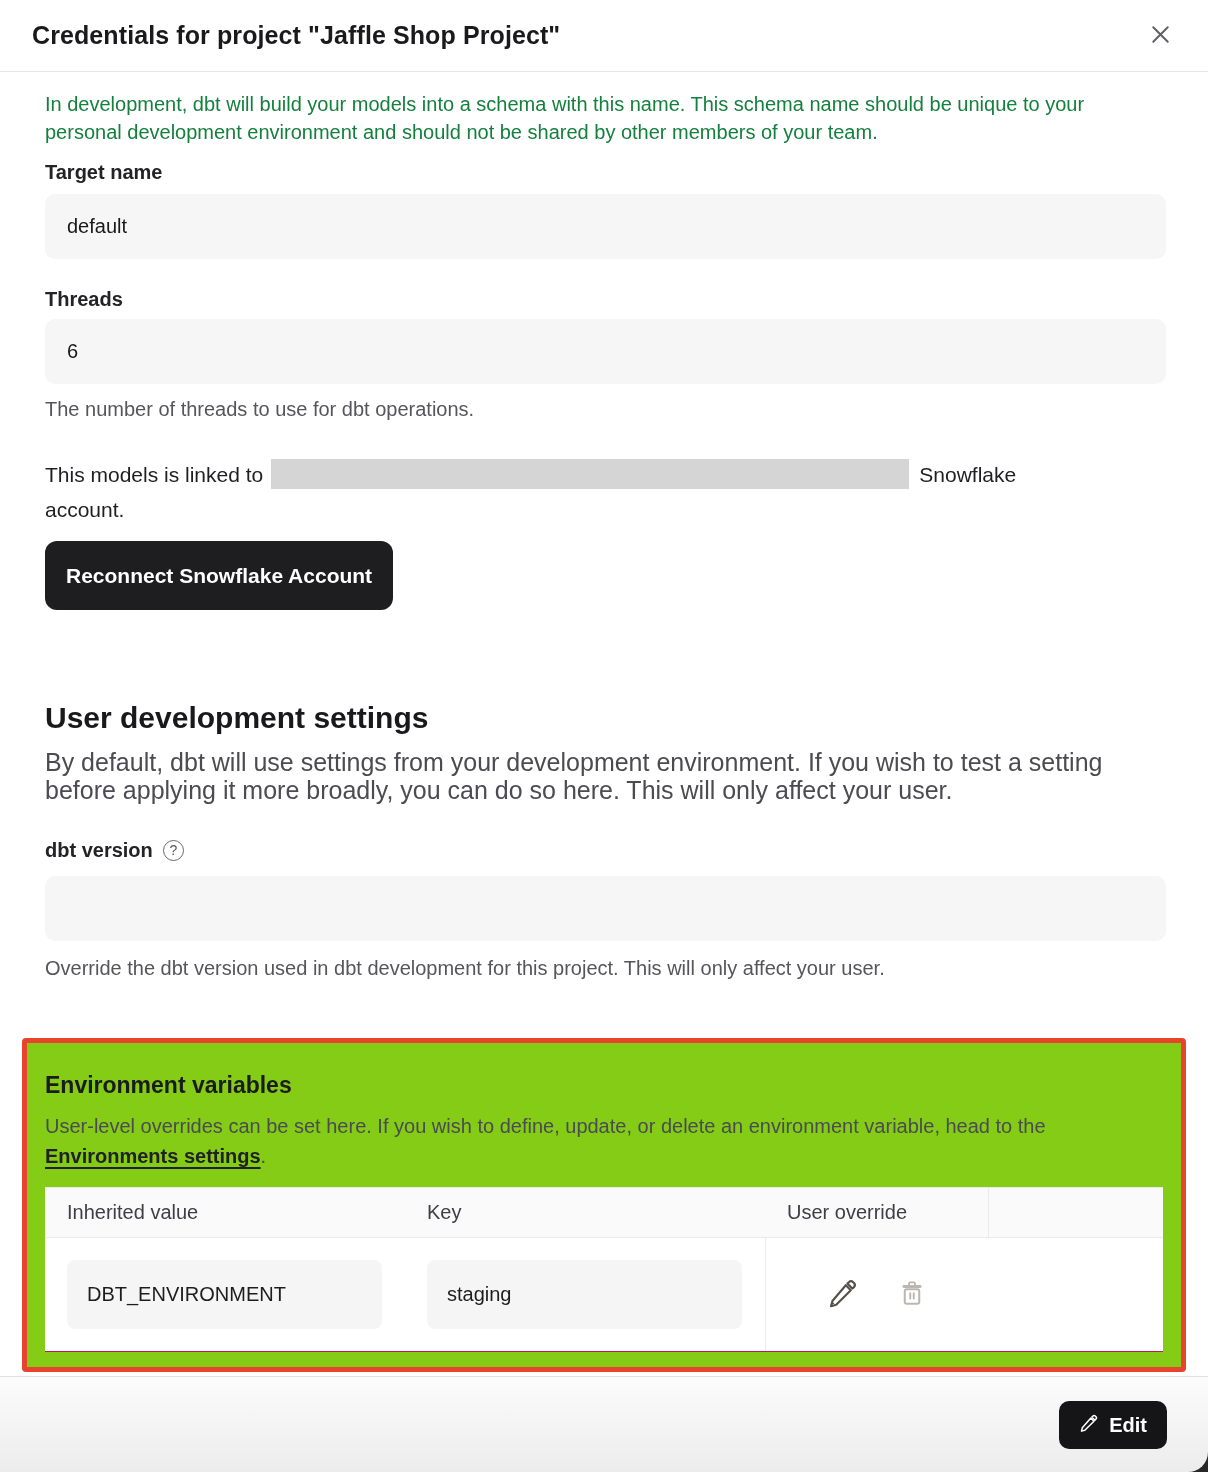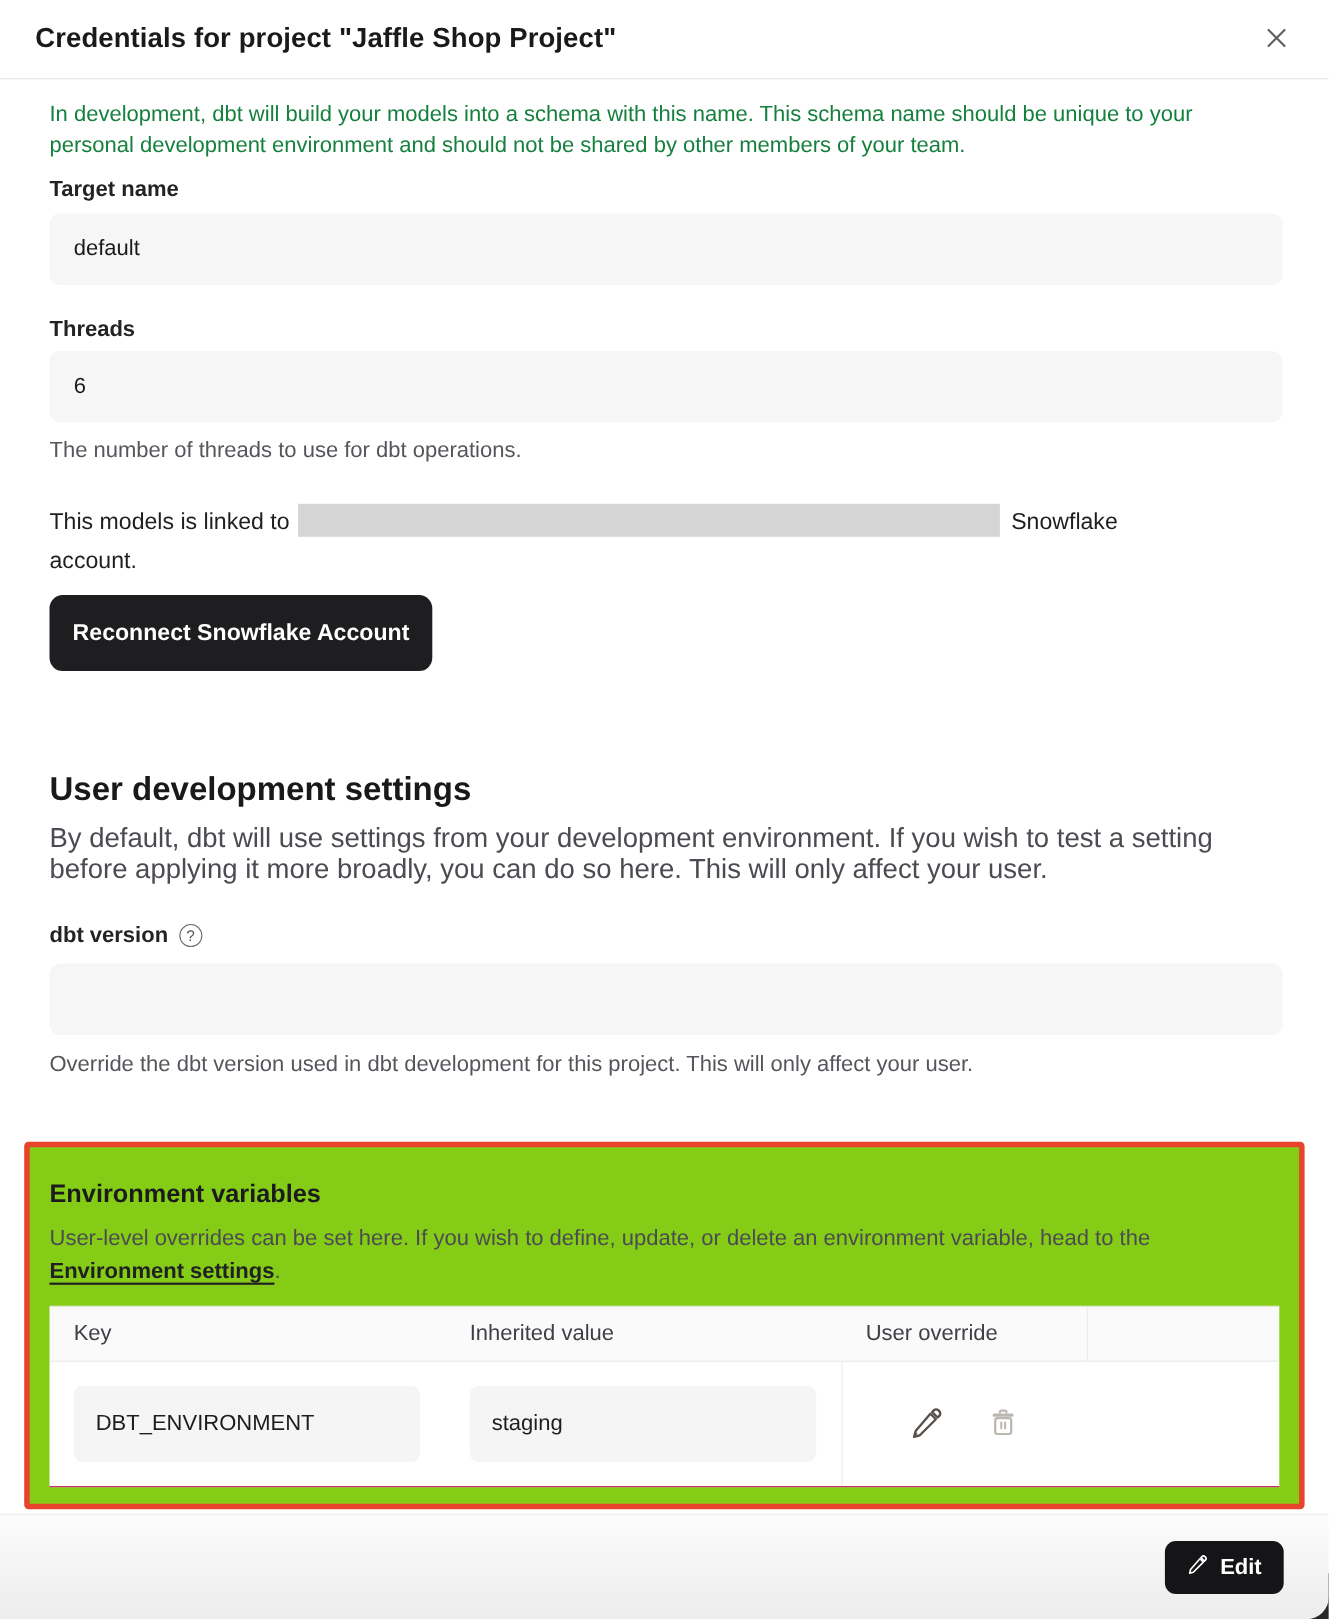--- a/index.html
+++ b/index.html
@@ -120,27 +120,27 @@
   <div class="label-row">
     <span class="field-label" style="margin-top:0">dbt version</span>
     <span class="help-circle"></span>
   </div>
   <input class="text-input dbt-version" type="text" value="" style="">
   <div class="helper" style="margin-top:16px">Override the dbt version used in dbt development for this project. This will only affect your user.</div>
 
   <div class="env-box">
     <h3 class="env-heading">Environment variables</h3>
     <p class="env-desc">
-      <span>User-level overrides can be set here. If you wish to define, update, or delete an environment variable, head to the </span><a class="env-link">Environment settings</a><span>.</span>
+      <span>User-level overrides can be set here. If you wish to define, update, or delete an environment variable, head to the </span><a class="env-link">Environments settings</a><span>.</span>
     </p>
 
     <div class="env-table">
       <div class="t-head">
+        <div class="th">Inherited value</div>
         <div class="th">Key</div>
-        <div class="th">Inherited value</div>
         <div class="th">User override</div>
         <div class="th actions-col"></div>
       </div>
       <div class="t-row">
         <div class="td">
           <div class="chip">DBT_ENVIRONMENT</div>
         </div>
         <div class="td">
           <div class="chip">staging</div>
         </div>

